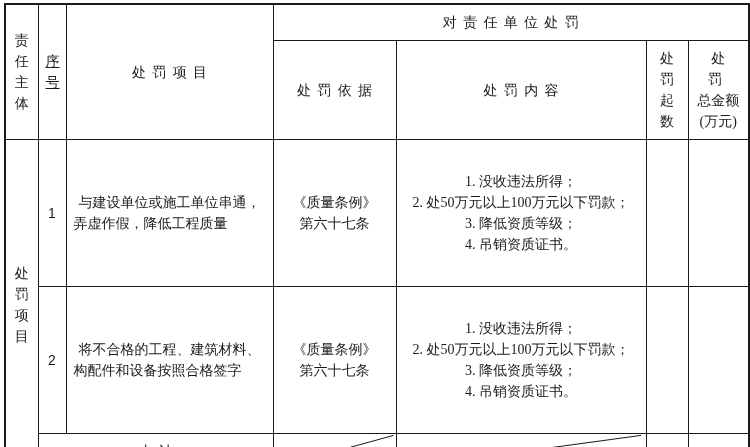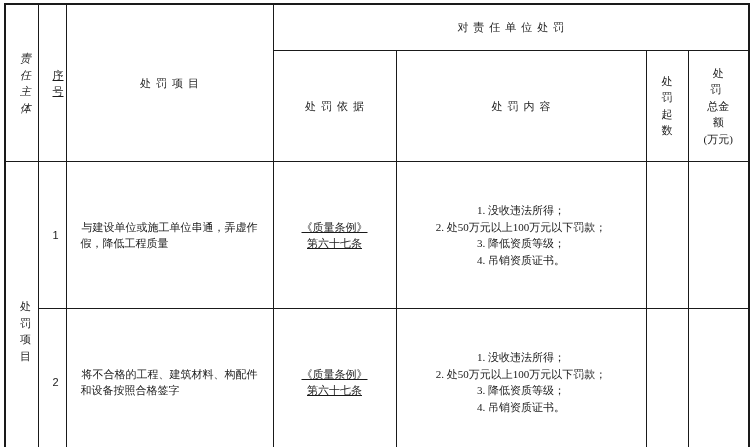--- a/index.html
+++ b/index.html
@@ -19,40 +19,39 @@
   }
   table.tbl {
     border-collapse: collapse;
     table-layout: fixed;
     width: 744px;
     border: 2px solid #1a1a1a;
   }
   .tbl th, .tbl td {
     border: 1px solid #1a1a1a;
     font-weight: normal;
-    padding: 14px;
+    padding: 7px;
     vertical-align: middle;
     text-align: center;
-    font-size: 11px;
+    font-size: 14px;
     line-height: 1.5;
     overflow: hidden;
   }
   tr.r-head1 { height: 32px; }
   tr.r-head2 { height: 83px; }
   tr.r-body  { height: 147px; }
   tr.r-foot  { height: 29px; }
 
   .spaced { letter-spacing: 0.45em; text-indent: 0.45em; }
 
   
   .vtext-head {
     line-height: 28px;
     word-break: break-all;
     padding: 0 8px;
-    font-style: italic;
   }
   .vtext-serial {
     line-height: 29px;
     word-break: break-all;
     padding: 0 6px;
     text-decoration: underline;
   }
   .vtext-body {
     line-height: 46px;
     word-break: break-all;
@@ -68,21 +67,20 @@
   .c-item {
     text-align: justify;
     text-align-last: left;
     font-size: 14.5px;
     line-height: 30px;
     padding: 0 9px;
   }
   .c-basis {
     font-size: 14.5px;
     line-height: 37px;
-    text-decoration: underline;
   }
   .c-content {
     text-align: left;
     font-size: 14px;
     line-height: 36px;
     padding-left: 8px;
   }
   .c-content div { white-space: nowrap; }
 
   .c-foot { font-size: 15px; }

